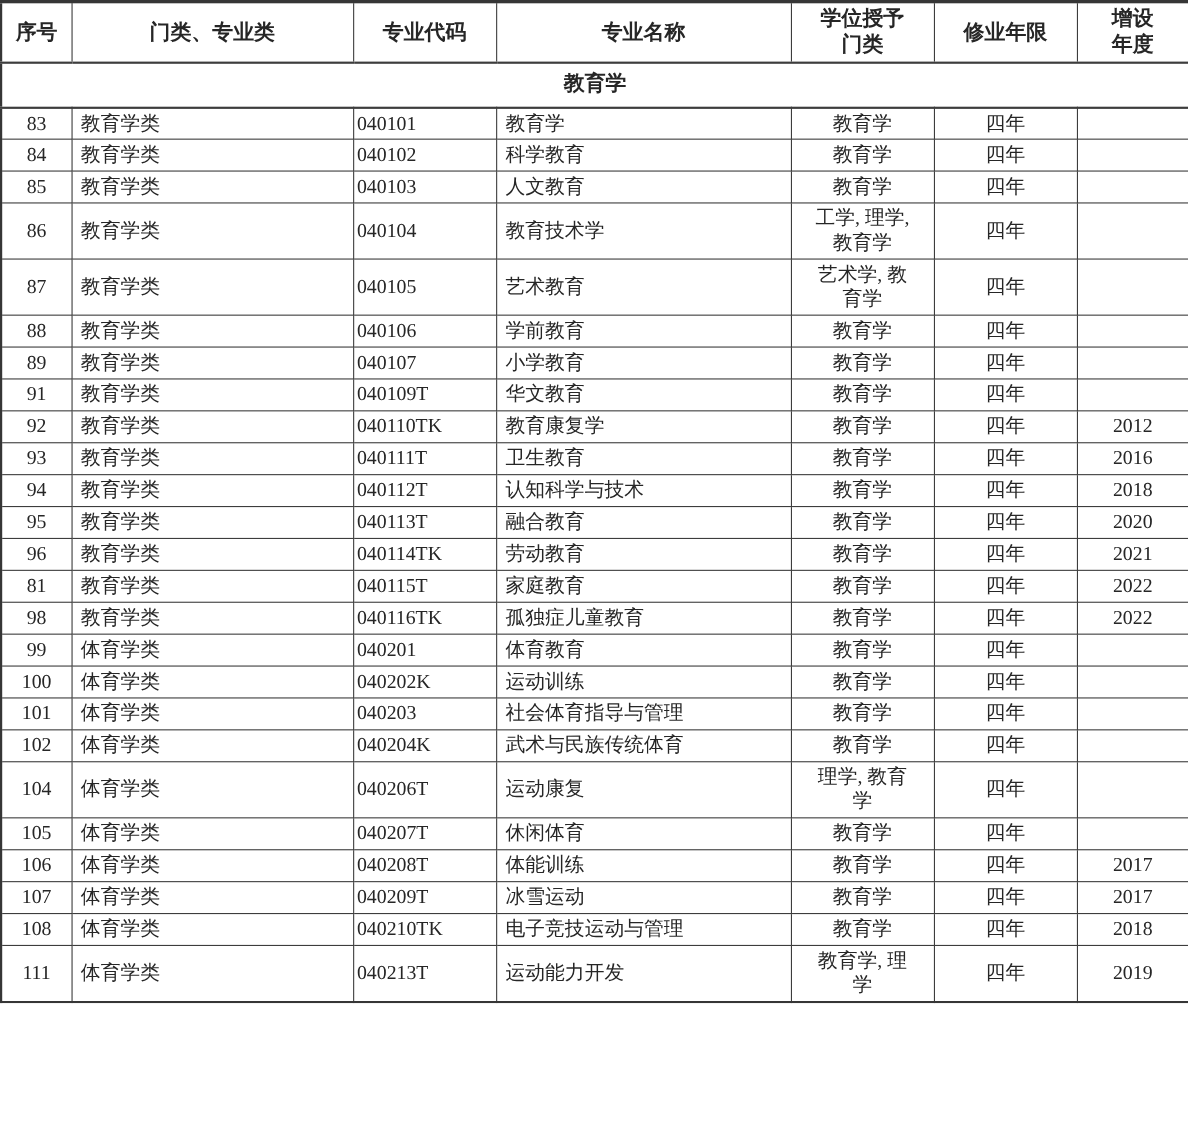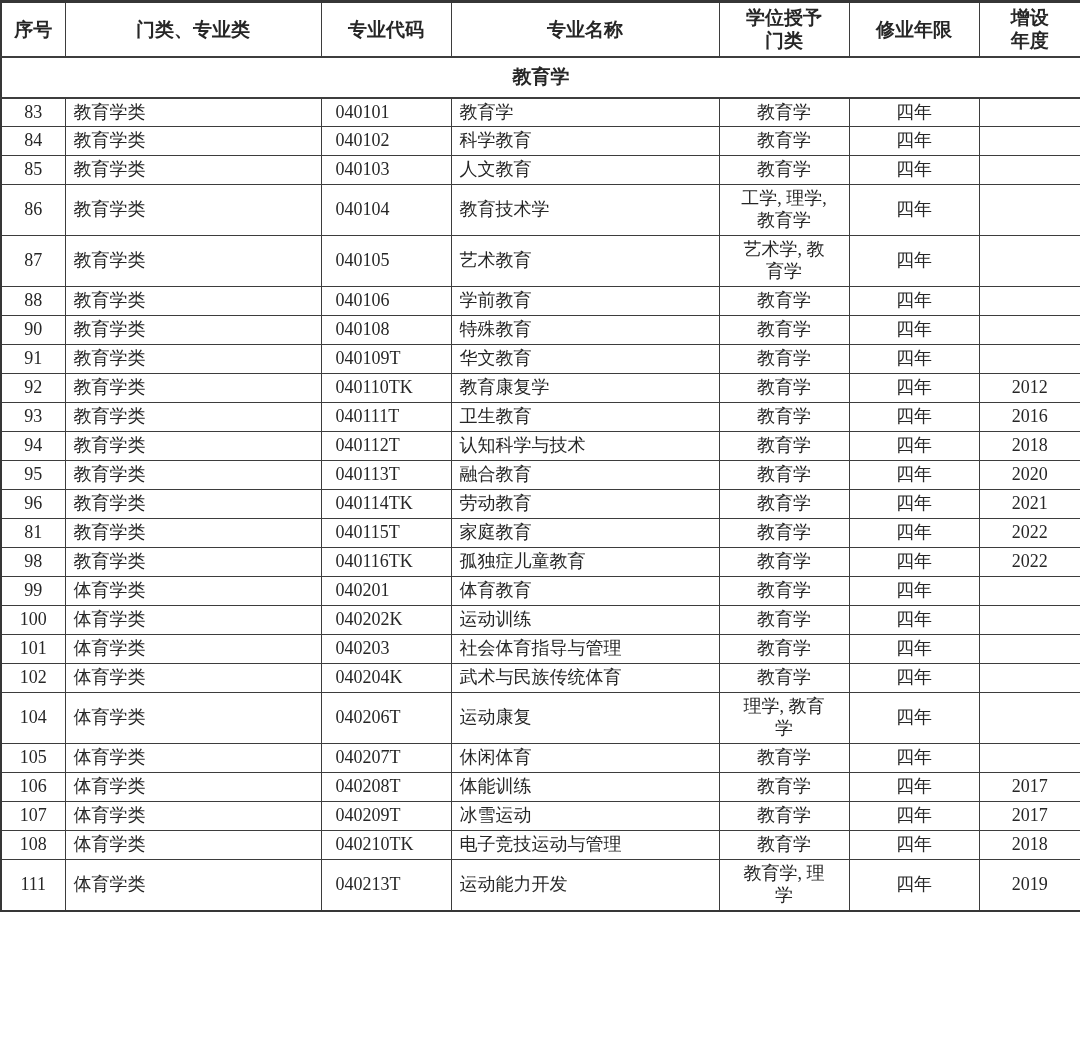--- a/index.html
+++ b/index.html
@@ -51,21 +51,21 @@
   }
   tbody td {
     font-size: 18px;
     line-height: 1.22;
     height: 29px;
     padding: 3px 4px;
     white-space: pre-line;
   }
   tbody td.al-center { text-align: center; }
   tbody td.al-left   { text-align: left; padding-left: 8px; }
-  tbody td.col-code  { padding-left: 14px; }
+  tbody td.col-code  { padding-left: 3px; }
   tbody td.col-degree { padding-left: 14px; padding-right: 14px; }
 </style>
 </head>
 <body>
 
 <table class="majors">
   <colgroup>
     <col class="c-no">
       <col class="c-category">
       <col class="c-code">
@@ -141,24 +141,24 @@
       <tr>
         <td class="al-center col-no">88</td>
         <td class="al-left col-category">教育学类</td>
         <td class="al-left col-code">040106</td>
         <td class="al-left col-name">学前教育</td>
         <td class="al-center col-degree">教育学</td>
         <td class="al-center col-duration">四年</td>
         <td class="al-center col-year_added"></td>
       </tr>
       <tr>
-        <td class="al-center col-no">90</td>
-        <td class="al-left col-category">教育学类</td>
-        <td class="al-left col-code">040108</td>
-        <td class="al-left col-name">特殊教育</td>
+        <td class="al-center col-no">89</td>
+        <td class="al-left col-category">教育学类</td>
+        <td class="al-left col-code">040107</td>
+        <td class="al-left col-name">小学教育</td>
         <td class="al-center col-degree">教育学</td>
         <td class="al-center col-duration">四年</td>
         <td class="al-center col-year_added"></td>
       </tr>
       <tr>
         <td class="al-center col-no">91</td>
         <td class="al-left col-category">教育学类</td>
         <td class="al-left col-code">040109T</td>
         <td class="al-left col-name">华文教育</td>
         <td class="al-center col-degree">教育学</td>

